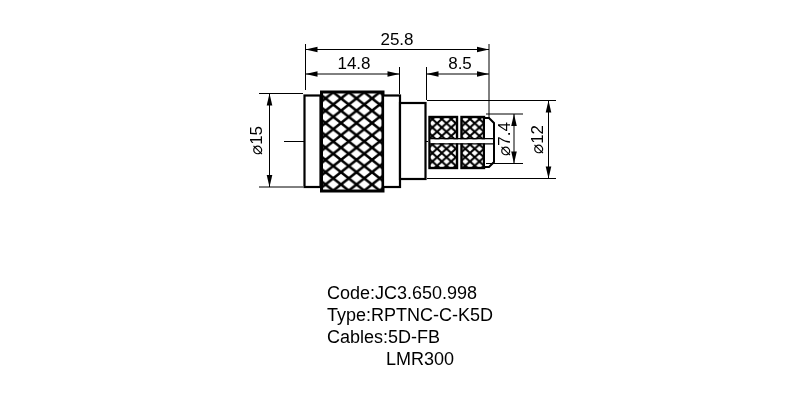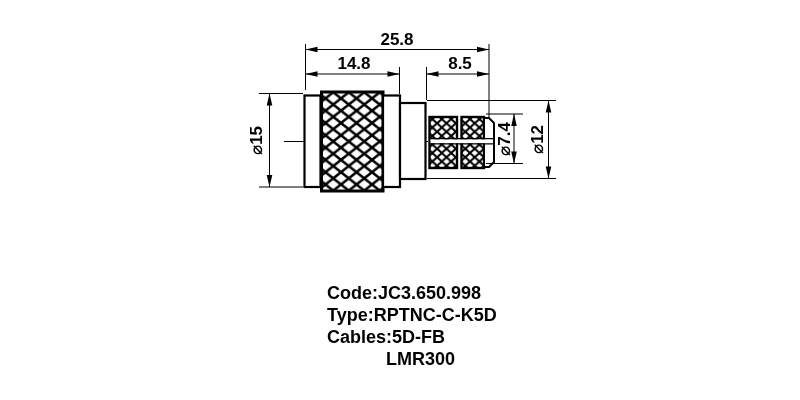--- a/index.html
+++ b/index.html
@@ -7,21 +7,20 @@
     padding: 0;
     background: #ffffff;
   }
   .canvas {
     position: relative;
     width: 800px;
     height: 400px;
     background: #ffffff;
     overflow: hidden;
     font-family: "Liberation Sans", sans-serif;
-    font-weight: bold;
   }
   svg text {
     font-family: "Liberation Sans", "DejaVu Sans", sans-serif;
     fill: #000000;
   }
   .dim-text { font-size: 17px; }
   .info-text { font-size: 18px; }
   .outline { fill: #ffffff; stroke: #000000; }
   .thin { stroke: #000000; stroke-width: 1; fill: none; }
 </style>

